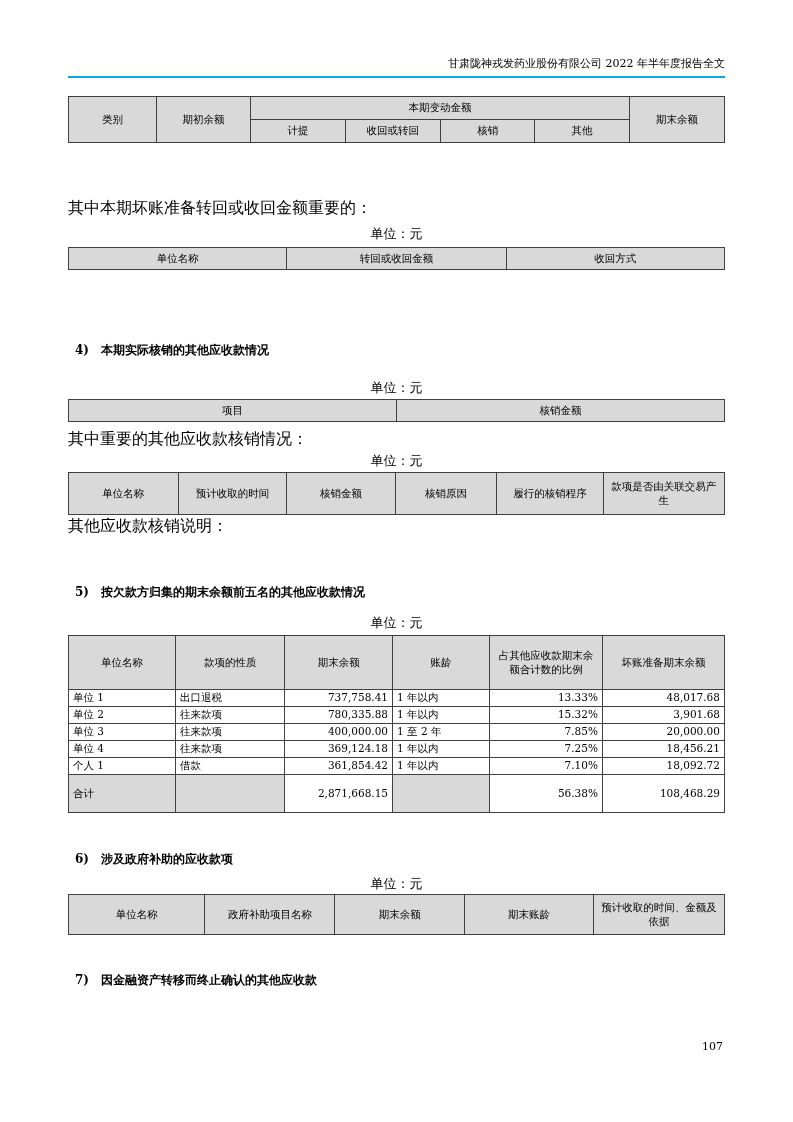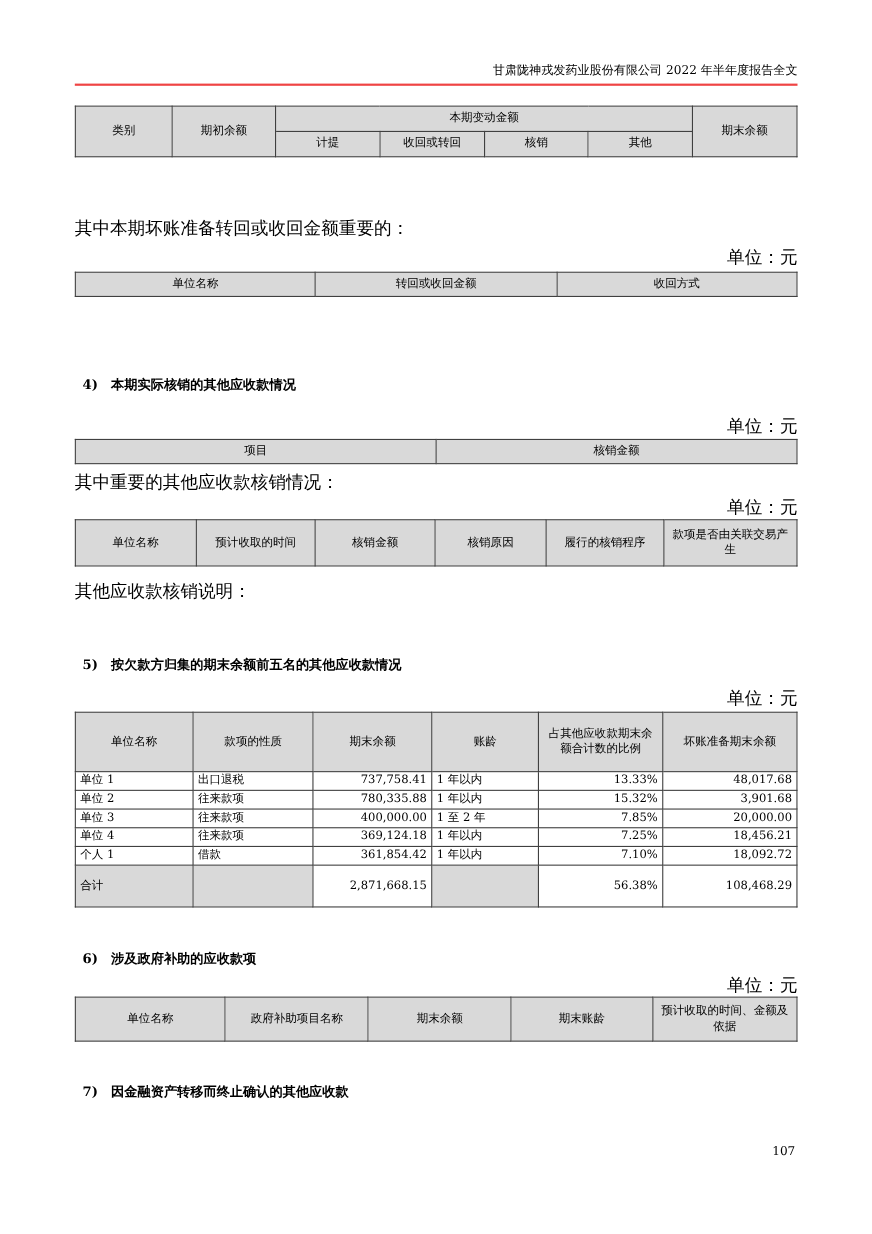--- a/index.html
+++ b/index.html
@@ -5,36 +5,36 @@
   * { box-sizing: border-box; }
   html, body { margin: 0; padding: 0; background: #ffffff; }
   .page {
     width: 793px; height: 1122px; background: #ffffff; position: relative;
     font-family: "DejaVu Serif", "Liberation Serif", serif; color: #000;
     overflow: hidden; margin: 0 auto;
   }
   .content { padding: 57px 68px 0 68px; }
   .doc-header {
     text-align: right; font-size: 11px; line-height: 14px;
-    padding-bottom: 5px; border-bottom: 2px solid #ef4444;
+    padding-bottom: 5px; border-bottom: 2px solid #0ea5e9;
   }
   table { width: 100%; border-collapse: collapse; table-layout: fixed; font-size: 10.5px; }
   th, td {
     border: 1px solid #404040; padding: 1px 4px; text-align: center;
     font-weight: normal; line-height: 1.32; vertical-align: middle;
     overflow: hidden;
   }
   th { background: #d9d9d9; }
   td.gray { background: #d9d9d9; }
   td.al, th.al { text-align: left; }
   td.ar, th.ar { text-align: right; }
   .sec-heading { display: flex; font-weight: bold; font-size: 12px; line-height: 15px; padding-left: 7px; }
   .sec-no { width: 26px; flex: 0 0 26px; }
   .note { font-size: 16px; line-height: 13px; }
-  .unit { text-align: right; font-size: 16px; line-height: 13px; }
+  .unit { text-align: center; font-size: 13px; line-height: 13px; }
   .page-no { position: absolute; right: 70px; top: 1040px; font-size: 11px; }
   tr.h23 { height: 23px; }
   tr.h22 { height: 22px; }
   tr.h42 { height: 42px; }
   tr.h54 { height: 54px; }
   tr.h17 { height: 17px; }
   tr.h25 { height: 38px; }
   tr.h40 { height: 40px; }
 </style>
 </head>
@@ -128,21 +128,21 @@
         <th>单位名称</th>
         <th>预计收取的时间</th>
         <th>核销金额</th>
         <th>核销原因</th>
         <th>履行的核销程序</th>
         <th>款项是否由关联交易产生</th>
       </tr>
     </tbody>
       </table>
 
-    <div class="note" style="margin-top:16px;">其他应收款核销说明：</div>
+    <div class="note" style="margin-top:4px;">其他应收款核销说明：</div>
 
     <div class="sec-heading" style="margin-top:53px;">
       <span class="sec-no">5)</span>
       <span>按欠款方归集的期末余额前五名的其他应收款情况</span>
     </div>
 
     <div class="unit" style="margin-top:16px;">单位：元</div>
 
     <table style="margin-top:6px;">
       <colgroup>

